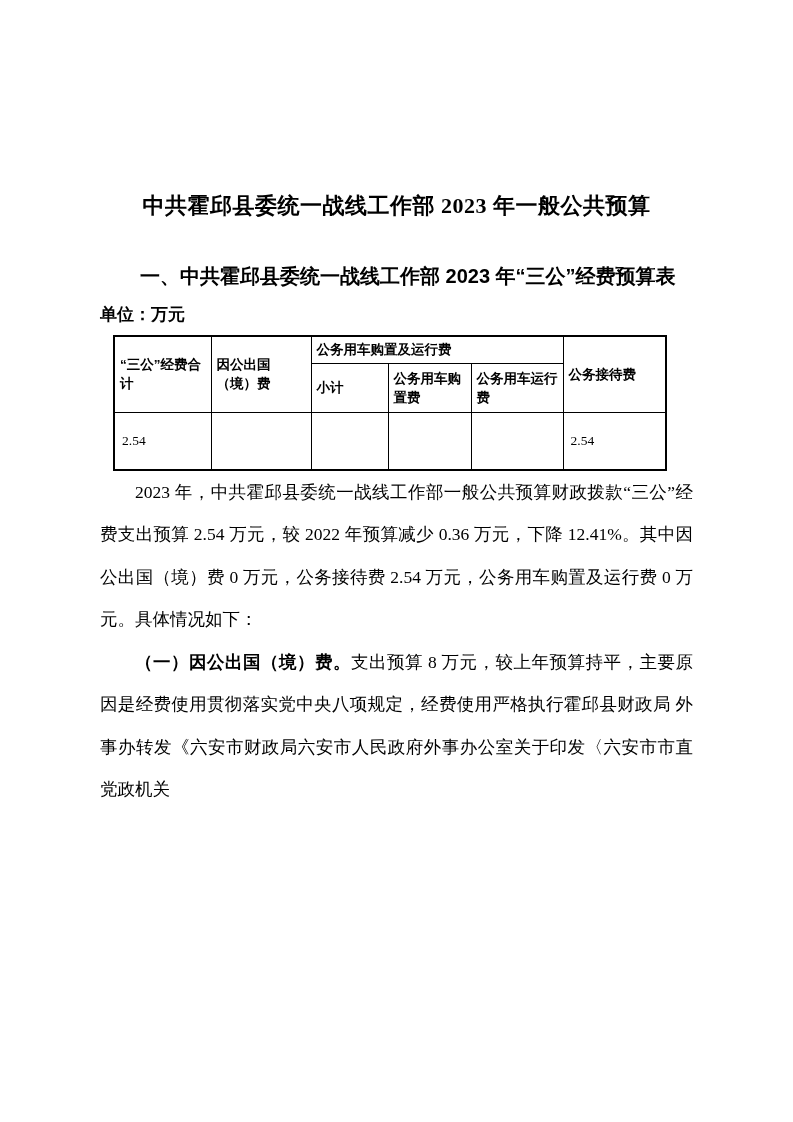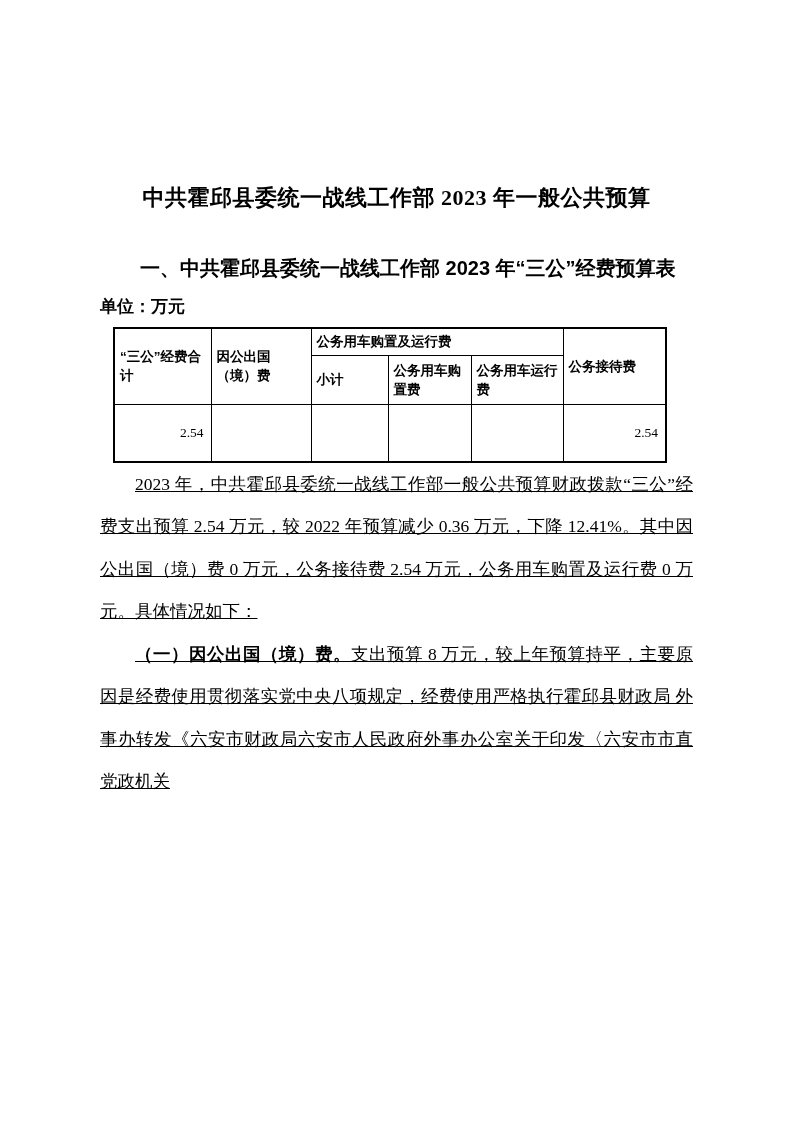--- a/index.html
+++ b/index.html
@@ -9,20 +9,21 @@
     height: 1122px;
     background: #ffffff;
     overflow: hidden;
     font-family: "Liberation Serif", "DejaVu Serif", serif;
     color: #000000;
     box-sizing: border-box;
   }
   .content {
     padding: 176px 100px 0 100px;
     box-sizing: border-box;
+    margin-top: 8px;
   }
   .doc-title {
     text-align: center;
     font-weight: bold;
     font-size: 22px;
     line-height: 44px;
     font-family: "Liberation Serif", "DejaVu Serif", serif;
     letter-spacing: 0.5px;
   }
   .section-heading {
@@ -62,34 +63,32 @@
     text-align: left;
     vertical-align: middle;
     padding: 2px 5px;
     box-sizing: border-box;
   }
   tr.group-row th { height: 27px; }
   tr.sub-row th { height: 49px; }
   table.budget td {
     height: 28px;
     font-size: 13.5px;
-    text-align: right;
     vertical-align: middle;
     padding: 20px 7px;
     box-sizing: border-box;
     font-family: "Liberation Serif", "DejaVu Serif", serif;
   }
   .para {
     margin: 0;
     font-size: 17.5px;
     line-height: 42.5px;
     text-align: justify;
     text-indent: 2em;
     font-family: "Liberation Serif", "DejaVu Serif", serif;
-    text-decoration: underline;
   }
   .para .lead-bold {
     font-weight: bold;
     font-family: "Liberation Sans", "DejaVu Sans", sans-serif;
   }
 </style>
 </head>
 <body>
 
 <div class="page">

